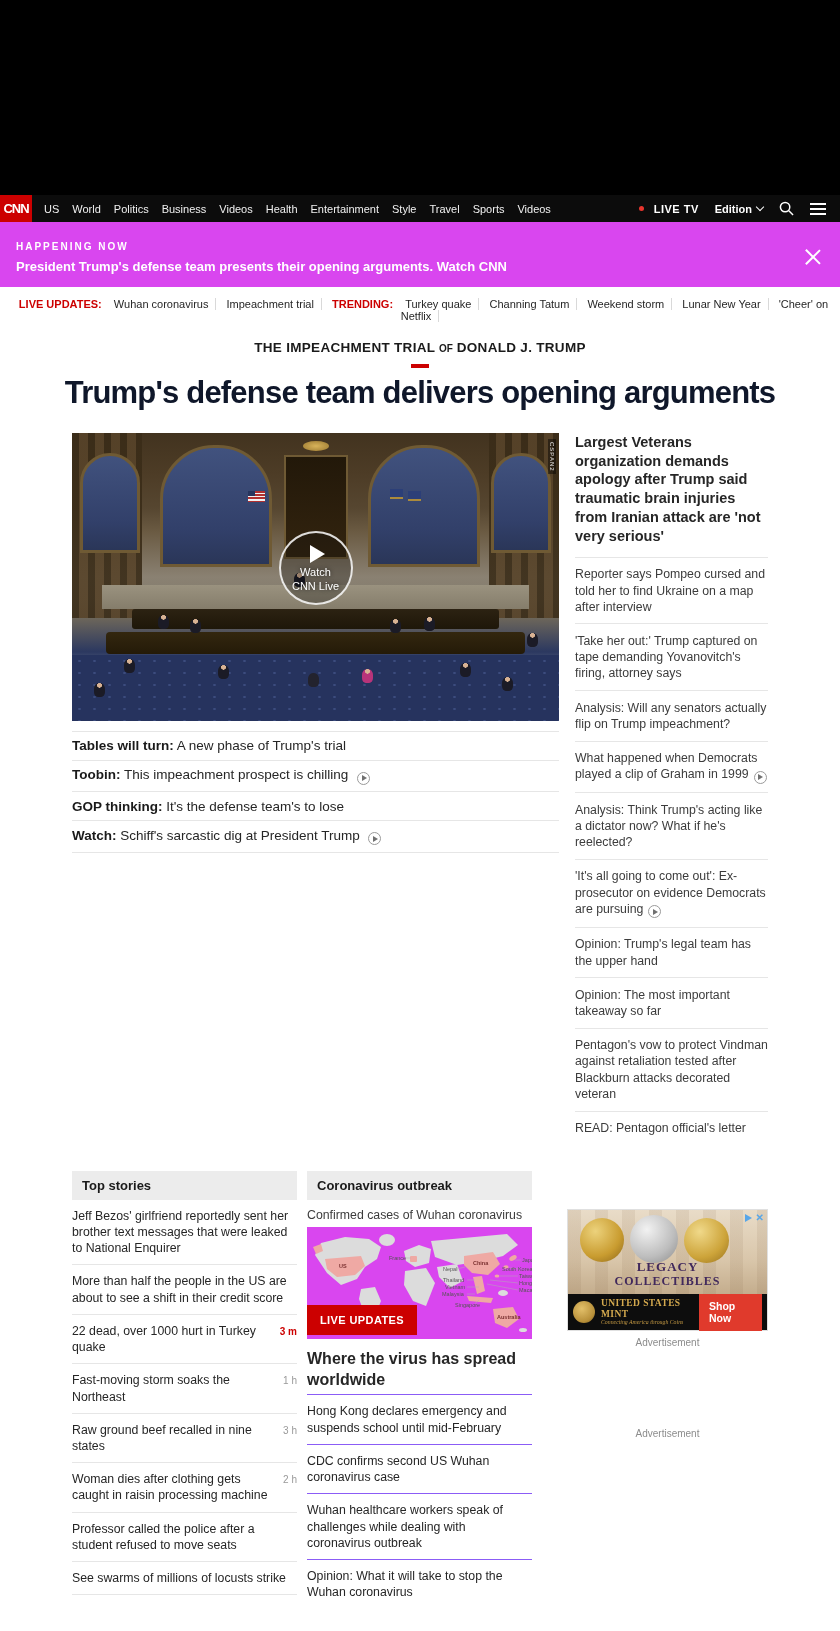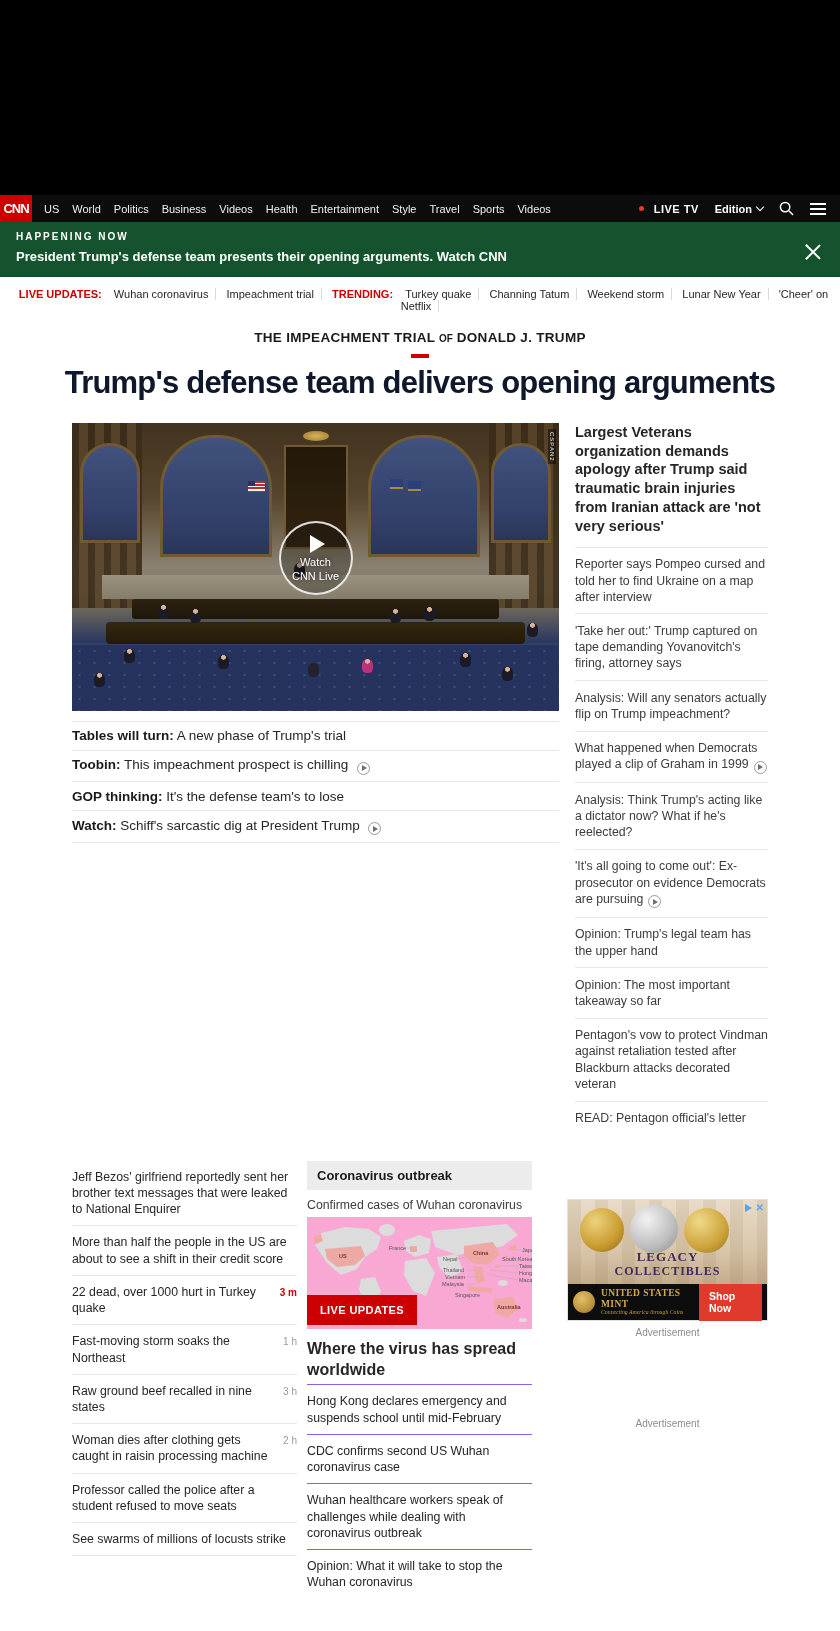--- a/index.html
+++ b/index.html
@@ -21,21 +21,21 @@
   .nav-item { color:#f0f0f0; font-size:11px; cursor:pointer; }
   .nav-right { margin-left:auto; display:flex; align-items:center; gap:16px; }
   .livetv { display:flex; align-items:center; gap:10px; color:#fff; font-size:11px; font-weight:bold; letter-spacing:0.5px; }
   .red-dot { width:5px; height:5px; background:#e8352e; border-radius:50%; display:inline-block; }
   .edition { display:flex; align-items:center; gap:5px; color:#fff; font-size:11px; font-weight:bold; }
   .chev-down { width:6px; height:6px; border-right:1.5px solid #fff; border-bottom:1.5px solid #fff; transform:rotate(45deg); margin-top:-3px; }
   .burger { display:flex; flex-direction:column; gap:3px; cursor:pointer; }
   .burger i { display:block; width:16px; height:2px; background:#fff; }
 
   
-  .banner { background:#14532d; color:#fff; padding:9px 16px 13px; position:relative; }
+  .banner { background:#d946ef; color:#fff; padding:19px 16px 13px; position:relative; }
   .banner-kicker { font-size:10px; font-weight:bold; letter-spacing:2px; }
   .banner-headline { font-size:13px; font-weight:bold; margin-top:7px; }
   .banner-close { position:absolute; right:20px; top:50%; transform:translateY(-50%); width:16px; height:16px; cursor:pointer; }
   .banner-close::before, .banner-close::after { content:""; position:absolute; left:50%; top:0; width:1.5px; height:20px; background:#fff; }
   .banner-close::before { transform:rotate(45deg); }
   .banner-close::after  { transform:rotate(-45deg); }
 
   
   .trending { text-align:center; font-size:11px; padding:11px 0 9px; color:#262626; }
   .trending span { padding:0 7px; border-right:1px solid #d9d9d9; }
@@ -119,21 +119,21 @@
 
   .col-header { background:#ececec; font-weight:bold; font-size:13px; padding:7px 10px; color:#1a1a1a; }
   .story-item { display:flex; justify-content:space-between; gap:8px; font-size:12.3px; line-height:1.32;
                 padding:8px 0; border-bottom:1px solid #e6e6e6; cursor:pointer; }
   .story-item .t { color:#262626; }
   .time { font-size:10px; color:#999; white-space:nowrap; padding-top:2px; }
   .time.red { color:#cc0000; font-weight:bold; }
 
   
   .map-caption { font-size:12.3px; color:#3c3c3c; padding:8px 0 5px; }
-  .map-box { position:relative; width:225px; height:112px; background:#f9a8d4;text-decoration:underline; }
+  .map-box { position:relative; width:225px; height:112px; background:#d946ef;text-decoration:underline; }
   .live-btn { position:absolute; left:0; bottom:4px; background:#cc0000; color:#fff; font-weight:bold; font-size:11px;
               letter-spacing:0.4px; padding:9px 13px; cursor:pointer; }
   .corona-headline { font-size:16px; font-weight:bold; line-height:1.3; margin:10px 0 4px; cursor:pointer; }
   .corona-item { font-size:12.3px; line-height:1.32; padding:8px 0; border-top:1px solid #8b5cf6; cursor:pointer; }
 
   
   .ad-wrap { margin-top:38px; }
   .ad-box { width:201px; border:1px solid #e0e0e0; position:relative; }
   .ad-main { height:84px; position:relative; text-align:center; overflow:hidden;
     background:repeating-linear-gradient(90deg, rgba(120,90,60,0.10) 0 13px, rgba(0,0,0,0) 13px 27px),
@@ -305,20 +305,21 @@
       <div class="rail-item">Opinion: Trump's legal team has the upper hand</div>
       <div class="rail-item">Opinion: The most important takeaway so far</div>
       <div class="rail-item">Pentagon's vow to protect Vindman against retaliation tested after Blackburn attacks decorated veteran</div>
       <div class="rail-item">READ: Pentagon official's letter</div>
     </div>
   </div>
 
   <div class="mid-section">
 
     <div class="col-a">
+      <div class="col-header">Top stories</div>
       <div class="story-item">
           <span class="t">Jeff Bezos' girlfriend reportedly sent her brother text messages that were leaked to National Enquirer</span>
         </div>
       <div class="story-item">
           <span class="t">More than half the people in the US are about to see a shift in their credit score</span>
         </div>
       <div class="story-item">
           <span class="t">22 dead, over 1000 hurt in Turkey quake</span>
           <span class="time red">3 m</span>
         </div>

